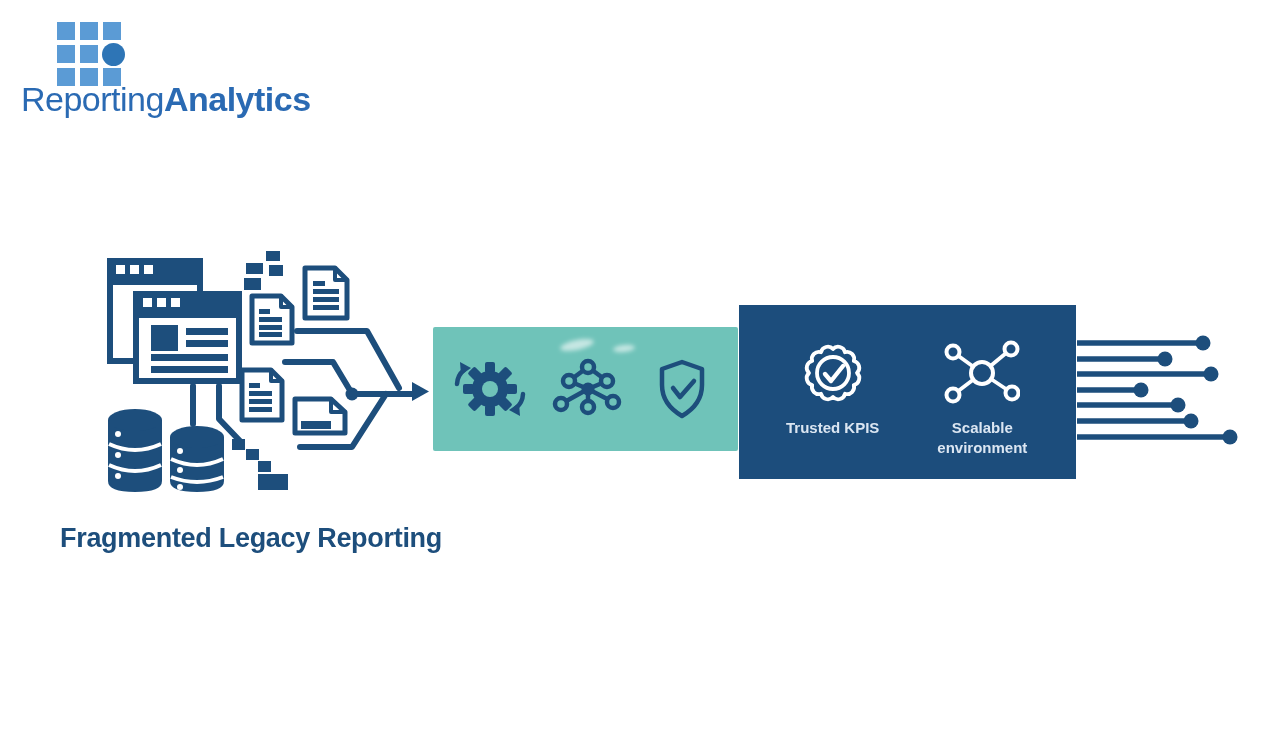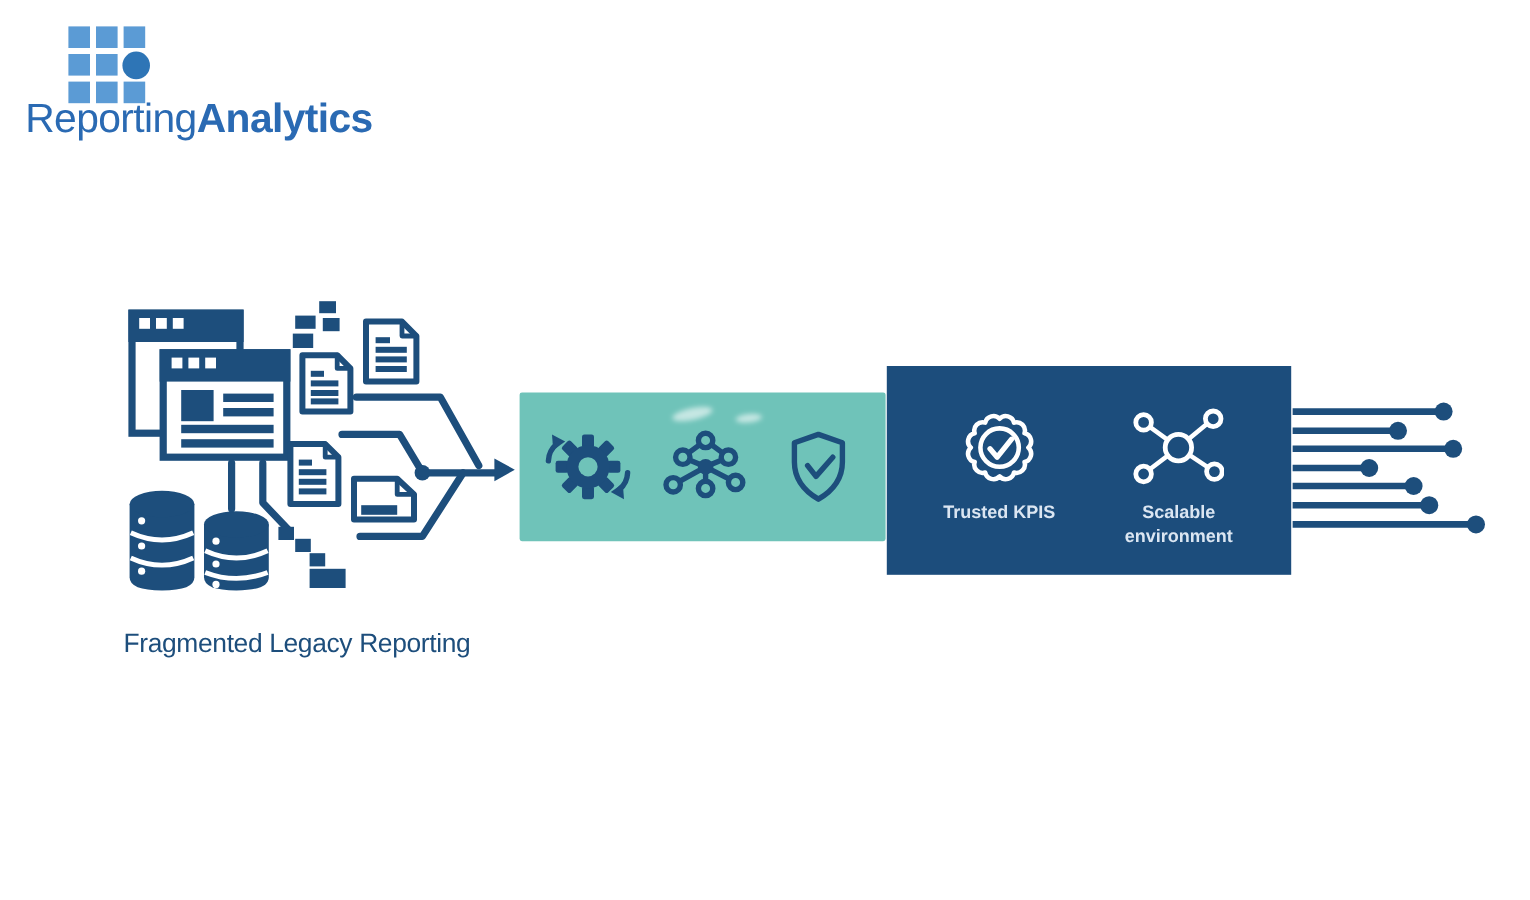--- a/index.html
+++ b/index.html
@@ -24,21 +24,21 @@
   .cluster{position:absolute;left:70px;top:235px;width:365px;height:275px}
   .ink{fill:var(--ink)}
   .wht{fill:#fff}
   .winr{fill:#fff;stroke:var(--ink);stroke-width:6}
   .doc{fill:#fff;stroke:var(--ink);stroke-width:5;stroke-linejoin:round;stroke-linecap:round}
   .ln{stroke:var(--ink);stroke-width:6;fill:none;stroke-linecap:round;stroke-linejoin:round}
   .ln4{stroke:var(--ink);stroke-width:4;fill:none;stroke-linecap:round;stroke-linejoin:round}
   .wl{stroke:#fff;stroke-width:4;fill:none}
 
   .src-label{position:absolute;left:60px;top:523px;width:332px;text-align:right;
-    font-size:22px;font-weight:400;color:var(--ink);letter-spacing:-0.3px;white-space:nowrap}
+    font-size:27px;font-weight:700;color:var(--ink);letter-spacing:-0.3px;white-space:nowrap}
 
   
   .band{position:absolute;left:433px;top:327px;width:305px;height:124px;background:var(--teal);
     border-radius:2px;display:flex;align-items:center;justify-content:center;gap:24px}
   .band svg{display:block}
   .bln{stroke:var(--ink);stroke-width:4.5;fill:none;stroke-linecap:round;stroke-linejoin:round}
   .node{fill:var(--teal);stroke:var(--ink);stroke-width:4.5}
   .smudge{position:absolute;background:rgba(255,255,255,.6);border-radius:50%;filter:blur(2px)}
   .smudge.s1{left:127px;top:13px;width:34px;height:10px;transform:rotate(-12deg)}
   .smudge.s2{left:180px;top:18px;width:22px;height:7px;transform:rotate(-6deg)}

